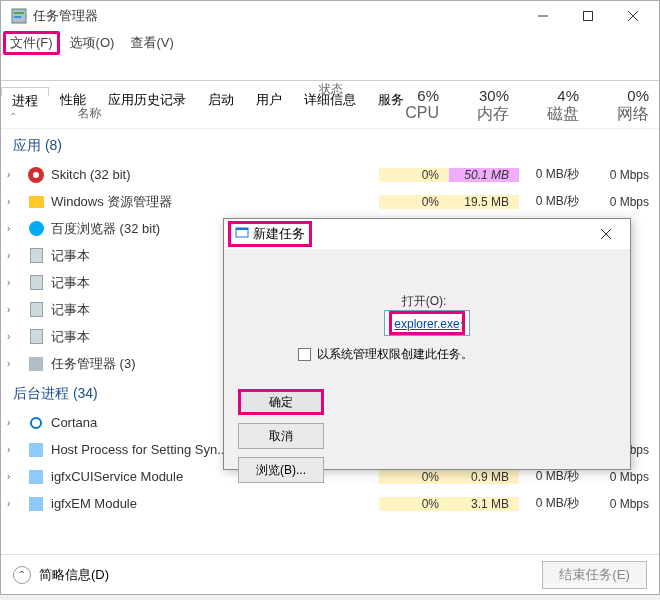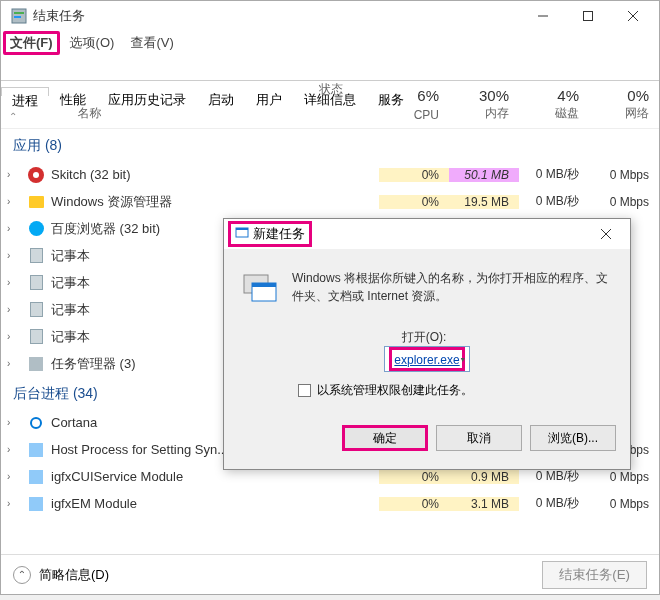--- a/index.html
+++ b/index.html
@@ -9,33 +9,33 @@
 
 .titlebar { height: 30px; display: flex; align-items: center; padding: 0 4px; background: #fff; }
 .titlebar .icon { width: 16px; height: 16px; margin: 0 6px; }
 .titlebar .title { flex: 1; font-size: 13px; color: #333; }
 .titlebar .winbtns { display: flex; }
 .titlebar .winbtn { width: 45px; height: 30px; display: flex; align-items: center; justify-content: center; color: #555; font-size: 14px; }
 .titlebar .winbtn svg { width: 10px; height: 10px; }
 
 .menubar { height: 24px; display: flex; align-items: center; padding: 0 2px; font-size: 13px; color: #444; }
 .menubar .menu { padding: 2px 6px; margin-right: 4px; }
-.menubar .menu.highlighted { border: 3px solid #e6007e; border-radius: 2px; padding: 0 4px; font-weight: bold; }
+.menubar .menu.highlighted { border: 3px solid #e6007e; border-radius: 2px; padding: 0 4px; }
 
 .tabs { height: 26px; display: flex; border-bottom: 1px solid #ccc; font-size: 13px; }
 .tabs .tab { padding: 4px 10px; color: #000000; border: 1px solid transparent; border-bottom: none; margin-top: 31px; }
 .tabs .tab.active { border-color: #ccc; background: #fff; position: relative; top: 1px; }
 
 .headers { display: flex; height: 48px; border-bottom: 1px solid #eee; font-size: 12px; color: #666; }
 .col-name { flex: 1; display: flex; align-items: flex-end; padding: 0 8px 6px; }
 .col-name .expand-icon { font-size: 10px; color: #888; margin-right: 60px; }
 .col-status { width: 60px; display: flex; align-items: flex-start; padding-bottom: 6px; }
 .col-metric { width: 70px; text-align: right; padding: 6px 10px 6px 0; display: flex; flex-direction: column; justify-content: space-between; }
 .col-metric .pct { font-size: 15px; color: #333; }
-.col-metric .lbl { font-size: 12px; color: #666; }
+.col-metric .lbl { font-size: 16px; color: #666; }
 
 .process-list { height: 440px; overflow-y: auto; font-size: 13px; }
 .group-header { padding: 8px 12px 6px; font-size: 14px; color: #1a4d8f; }
 .process-row { display: flex; align-items: center; height: 27px; padding-left: 6px; }
 .process-row .chev { width: 14px; font-size: 10px; color: #666; }
 .process-row .picon { width: 18px; height: 18px; margin: 0 6px; display: flex; align-items: center; justify-content: center; }
 .process-row .pname { flex: 1; color: #333; }
 .process-row .cell { width: 70px; text-align: right; padding-right: 10px; color: #333; font-size: 12px; }
 .process-row .cell.hot { background: #fff3c4; }
 .process-row .cell.hot2 { background: #f0abfc; font-style: italic; }
@@ -56,21 +56,21 @@
 .dlg-msg .runicon { width: 36px; height: 36px; margin-right: 14px; }
 .dlg-msg .msgtext { font-size: 12px; color: #333; line-height: 1.5; flex: 1; }
 .dlg-openrow { display: flex; align-items: center; margin-top: 24px; flex-direction: column; }
 .dlg-openrow .openlbl { font-size: 12px; color: #333; margin-right: 6px; }
 .dlg-openrow .combo { flex: 1; height: 24px; border: 1px solid #7a9ecb; background: #fff; display: flex; align-items: center; padding: 0 4px; position: relative; }
 .dlg-openrow .combo .val-wrap { border: 3px solid #e6007e; padding: 0 2px; display: inline-block; }
 .dlg-openrow .combo .val { font-size: 12px; color: #0046b0; text-decoration: underline; }
 .dlg-openrow .combo .dd { position: absolute; right: 4px; font-size: 8px; color: #555; }
 .dlg-check { margin-top: 10px; padding-left: 56px; font-size: 12px; display: flex; align-items: center; }
 .dlg-check .cb { width: 13px; height: 13px; border: 1px solid #777; margin-right: 6px; background: #fff; }
-.dlg-btns { display: flex; justify-content: flex-end; gap: 8px; padding: 16px 14px 14px; }
+.dlg-btns { display: flex; justify-content: flex-end; gap: 8px; padding: 16px 14px 14px; flex-direction: column; }
 .dlg-btns .btn { width: 86px; height: 26px; border: 1px solid #aaa; background: #e9e9e9; font-size: 12px; display: flex; align-items: center; justify-content: center; }
 .dlg-btns .btn.ok { border: 3px solid #e6007e; background: #e5e5e5; }
 
 
 .ic-skitch { background: #d32f2f; border-radius: 50%; width: 16px; height: 16px; position: relative; }
 .ic-skitch:after { content: ""; position: absolute; width: 6px; height: 6px; background: #fff; border-radius: 50%; top: 5px; left: 5px; }
 .ic-folder { background: #ffca28; width: 15px; height: 12px; border-radius: 1px; }
 .ic-baidu { background: #03a9f4; border-radius: 50%; width: 15px; height: 15px; }
 .ic-notepad { background: #cfd8dc; width: 13px; height: 15px; border: 1px solid #90a4ae; }
 .ic-taskmgr { background: #b0bec5; width: 14px; height: 14px; }
@@ -82,21 +82,21 @@
 
 <div class="window">
   <div class="titlebar">
     <span class="icon">
       <svg viewBox="0 0 16 16">
           <rect x="1" y="1" width="14" height="14" fill="#b0bec5" stroke="#607d8b"></rect>
           <rect x="3" y="4" width="10" height="2" fill="#4caf50"></rect>
           <rect x="3" y="8" width="7" height="2" fill="#2196f3"></rect>
         </svg>
     </span>
-    <span class="title">结束任务</span>
+    <span class="title">任务管理器</span>
     <div class="winbtns">
       <div class="winbtn">
           <svg viewBox="0 0 10 10">
             <line x1="0" y1="5" x2="10" y2="5" stroke="#333"></line>
           </svg>
         </div>
       <div class="winbtn">
           <svg viewBox="0 0 10 10">
             <rect x="0.5" y="0.5" width="9" height="9" fill="none" stroke="#333"></rect>
           </svg>
@@ -312,30 +312,20 @@
       <span class="dtitle">新建任务</span>
     </span>
     <div class="dclose">
         <svg width="10" height="10" viewBox="0 0 10 10">
           <line x1="0" y1="0" x2="10" y2="10" stroke="#333"></line>
           <line x1="10" y1="0" x2="0" y2="10" stroke="#333"></line>
         </svg>
       </div>
   </div>
   <div class="dlg-body">
-    <div class="dlg-msg">
-      <span class="runicon">
-        <svg viewBox="0 0 36 36">
-            <rect x="2" y="6" width="24" height="18" fill="#e0e0e0" stroke="#888"></rect>
-            <rect x="10" y="14" width="24" height="18" fill="#fff" stroke="#1976d2"></rect>
-            <rect x="10" y="14" width="24" height="4" fill="#1976d2"></rect>
-          </svg>
-      </span>
-      <div class="msgtext">Windows 将根据你所键入的名称，为你打开相应的程序、文件夹、文档或 Internet 资源。</div>
-    </div>
     <div class="dlg-openrow">
       <span class="openlbl">打开(O):</span>
       <div class="combo">
         <span class="val-wrap"><span class="val">explorer.exe</span></span>
         <span class="dd">▾</span>
       </div>
     </div>
     <div class="dlg-check">
       <span class="cb"></span>
       <span>以系统管理权限创建此任务。</span>

